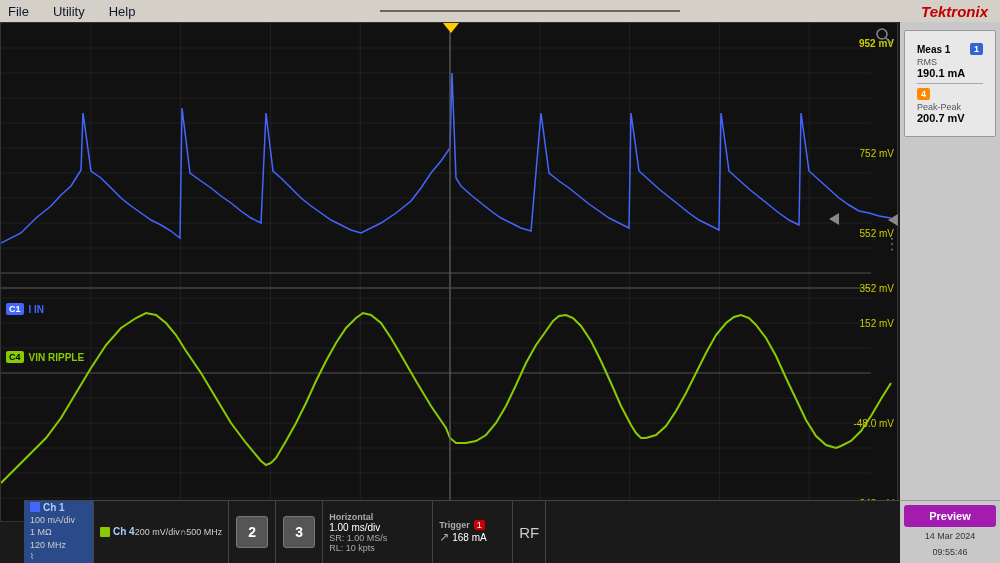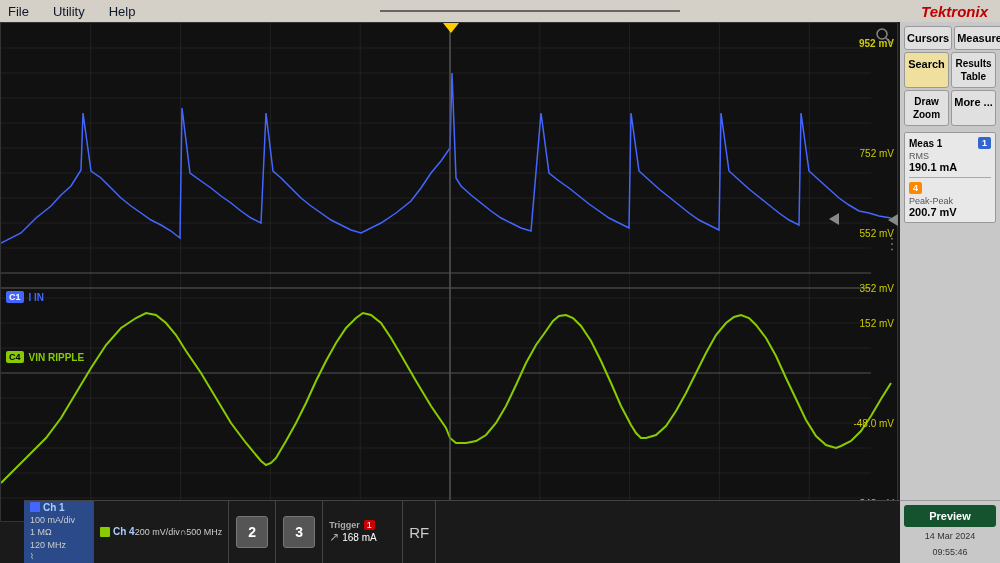--- a/index.html
+++ b/index.html
@@ -64,21 +64,21 @@
       cursor: pointer;
       line-height: 1.3;
     }
     .rpanel-btn.highlight { background: #f0e0a0; }
 
     
     #meas-panel {
       background: #e8e8e8;
       border: 1px solid #999;
       border-radius: 2px;
-      padding: 4px;
+      padding: 12px;
       font-size: 10px;
       margin-top: 2px;
     }
     .meas-header {
       display: flex;
       justify-content: space-between;
       align-items: center;
       font-size: 10px;
       font-weight: bold;
       margin-bottom: 2px;
@@ -269,21 +269,21 @@
       width: 100px;
       height: 63px;
       background: #c8c8c8;
       display: flex;
       flex-direction: column;
       gap: 3px;
       padding: 4px;
       border-top: 1px solid #999;
     }
     .preview-btn {
-      background: #14532d;
+      background: #a21caf;
       color: white;
       border: none;
       border-radius: 3px;
       font-size: 11px;
       font-weight: bold;
       padding: 5px;
       text-align: center;
       cursor: pointer;
     }
     .datetime-text {
@@ -387,21 +387,21 @@
   </svg>
 
   <div class="y-label" style="top: 20px; font-weight: bold;">952 mV</div>
   <div class="y-label" style="top: 130px;">752 mV</div>
   <div class="y-label" style="top: 210px;">552 mV</div>
   <div class="y-label" style="top: 265px;">352 mV</div>
   <div class="y-label" style="top: 300px;">152 mV</div>
   <div class="y-label" style="top: 400px;">-48.0 mV</div>
   <div class="y-label" style="top: 480px;">-248 mV</div>
 
-  <div style="position:absolute; top:268px; left:5px; display:flex; align-items:flex-end; gap:5px;">
+  <div style="position:absolute; top:280px; left:5px; display:flex; align-items:flex-end; gap:5px;">
     <span style="background:#4466ff; color:#fff; font-size:9px; padding:1px 3px; border-radius:2px; font-weight:bold;">C1</span>
     <span style="font-size:10px; color:#4466ff; font-weight:bold;">I IN</span>
   </div>
   <div style="position:absolute; top:328px; left:5px; display:flex; align-items:center; gap:5px;">
     <span style="background:#88cc00; color:#000; font-size:9px; padding:1px 3px; border-radius:2px; font-weight:bold;">C4</span>
     <span style="font-size:10px; color:#88cc00; font-weight:bold;">VIN RIPPLE</span>
   </div>
 
   <div style="position:absolute; top:0; left:442px;">
     <div style="width:0; height:0; border-left:8px solid transparent; border-right:8px solid transparent; border-top:10px solid #ffcc00;"></div>
@@ -419,34 +419,20 @@
   </div>
 </div>
 
 <div style="position:absolute; top:214px; right:102px; width:0; height:0; border-top:6px solid transparent; border-bottom:6px solid transparent; border-right:10px solid #888;"></div>
 
 <div style="position:absolute; right:103px; top:236px; font-size:16px; color:#777; line-height:0.6; writing-mode:vertical-rl;">
   ···
 </div>
 
 <div id="right-panel">
-  <div style="display:flex; gap:2px; flex-direction:column;">
-    <div style="display:flex; gap:2px;">
-      <div class="rpanel-btn" style="flex:1;">Cursors</div>
-      <div class="rpanel-btn" style="flex:1;">Measure</div>
-    </div>
-    <div style="display:flex; gap:2px;">
-      <div class="rpanel-btn highlight" style="flex:1;">Search</div>
-      <div class="rpanel-btn" style="flex:1; font-size:10px;">Results Table</div>
-    </div>
-    <div style="display:flex; gap:2px;">
-      <div class="rpanel-btn" style="flex:1; font-size:10px;">Draw Zoom</div>
-      <div class="rpanel-btn" style="flex:1;">More ...</div>
-    </div>
-  </div>
 
   <div id="meas-panel" style="margin-top:4px;">
     <div class="meas-header">
       <span>Meas 1</span>
       <span class="meas-badge">1</span>
     </div>
     <div style="font-size:9px; color:#555;">RMS</div>
     <div class="meas-value">190.1 mA</div>
     <div style="height:1px; background:#aaa; margin:4px 0;"></div>
     <div class="meas-header" style="margin-top:2px;">
@@ -482,20 +468,26 @@
 
   <div class="bottom-section" style="padding: 4px;">
     <div class="num-btn">2</div>
   </div>
 
   <div class="bottom-section" style="padding: 4px;">
     <div class="num-btn">3</div>
   </div>
 
 
+  <div class="bottom-section horiz-section">
+    <div class="horiz-title">Horizontal</div>
+    <div class="horiz-value">1.00 ms/div</div>
+    <div style="font-size:9px; color:#aaa;">SR: 1.00 MS/s</div>
+    <div style="font-size:9px; color:#aaa;">RL: 10 kpts</div>
+  </div>
 
   <div class="bottom-section trigger-section">
     <div style="display:flex; align-items:center; gap:4px;">
       <span class="trig-title">Trigger</span>
       <span class="trig-badge">1</span>
     </div>
     <div style="display:flex; align-items:center; gap:3px;">
       <span style="font-size:12px; color:#aaa;">↗</span>
       <span class="trig-value">168 mA</span>
     </div>

